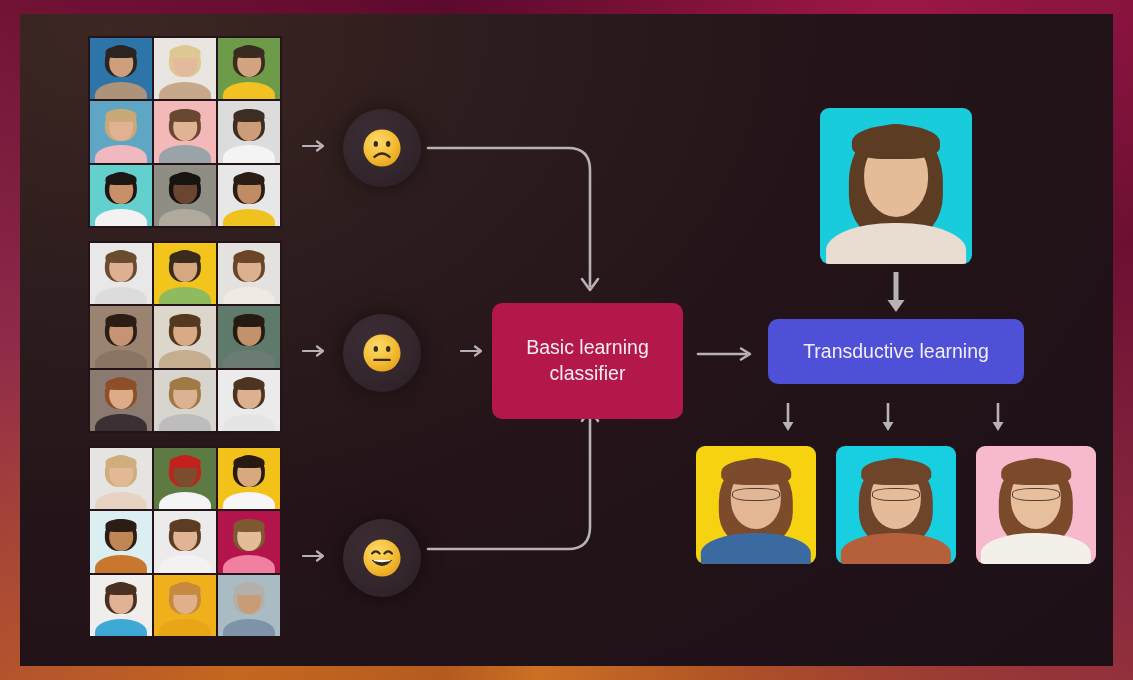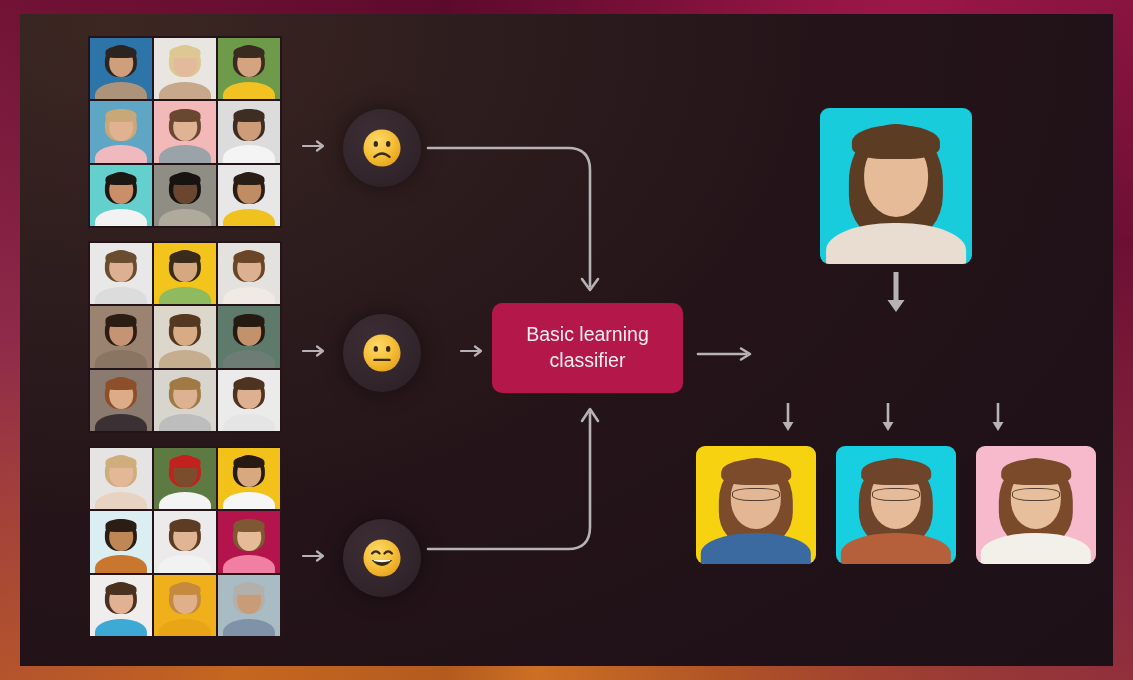--- a/index.html
+++ b/index.html
@@ -101,21 +101,21 @@
   .box {
     position: absolute;
     display: flex; align-items: center; justify-content: center;
     text-align: center;
     color: #f2eef0;
     border-radius: 10px;
     line-height: 1.32;
   }
   #classifier-box {
     left: 472px; top: 289px;
-    width: 191px; height: 90px;
+    width: 191px; height: 116px;
     background: #b4184b;
     font-size: 19.5px;
     padding: 0 8px;
     justify-content: center;
   }
   #transductive-box {
     left: 748px; top: 305px;
     width: 256px; height: 65px;
     background: #4f50d8;
     font-size: 19.5px;
@@ -493,20 +493,23 @@
       </div>
     </div>
 
     <div class="conn" style="left:864px; top:256px; width:24px; height:46px;">
       <svg width="24" height="46" viewBox="0 0 24 46">
         <path d="M12 2 V33" stroke="#b6b2b6" stroke-width="5" fill="none"></path>
         <path d="M3.5 30 L12 42 L20.5 30 Z" fill="#b6b2b6"></path>
       </svg>
     </div>
 
+    <div class="box" id="transductive-box">
+      <span>Transductive learning</span>
+    </div>
 
     <div class="conn" style="left:760px; top:387px; width:16px; height:34px;">
       <svg width="16" height="34" viewBox="0 0 16 34">
         <path d="M8 2 V24" stroke="#b6b2b6" stroke-width="2.6" fill="none"></path>
         <path d="M2.5 21 L8 30 L13.5 21 Z" fill="#b6b2b6"></path>
       </svg>
     </div>
     <div class="conn" style="left:860px; top:387px; width:16px; height:34px;">
       <svg width="16" height="34" viewBox="0 0 16 34">
         <path d="M8 2 V24" stroke="#b6b2b6" stroke-width="2.6" fill="none"></path>

